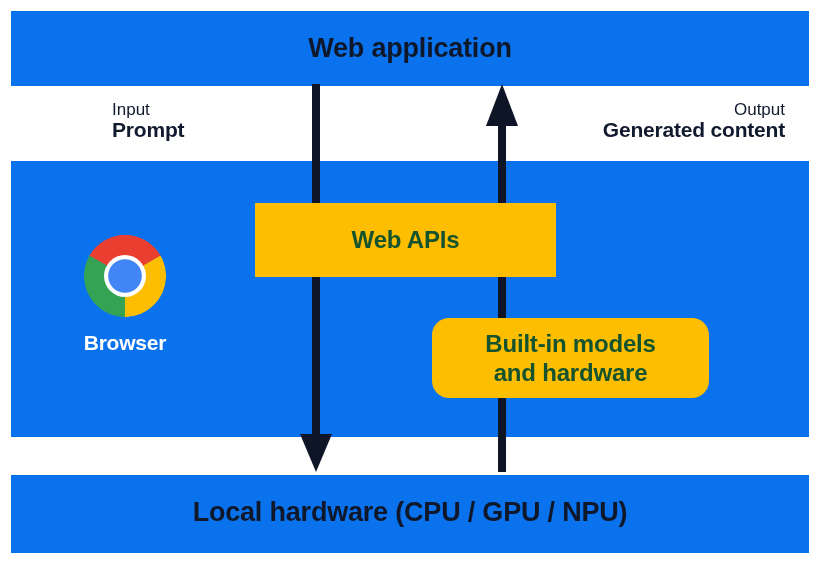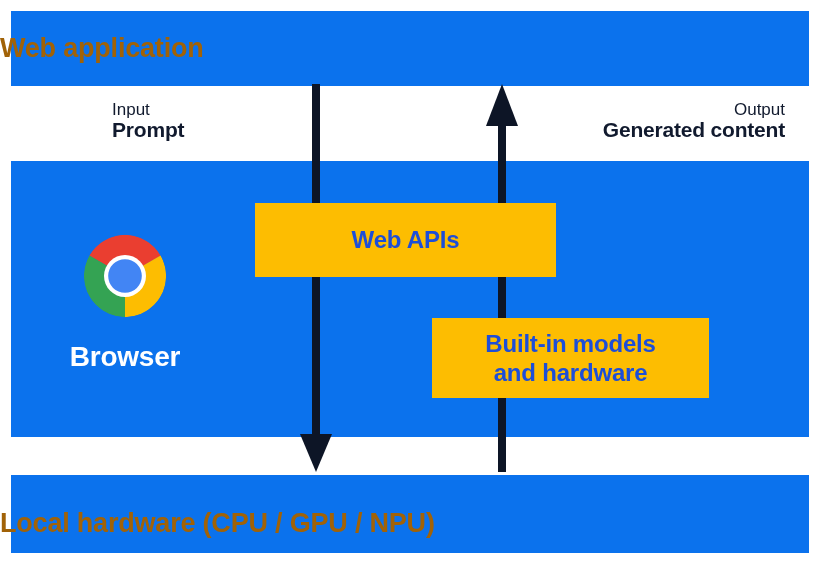--- a/index.html
+++ b/index.html
@@ -42,28 +42,29 @@
     top: 475px;
     width: 798px;
     height: 78px;
   }
 
   
   .band-title {
     position: absolute;
     left: 0;
     width: 100%;
-    color: #a16207;
+    text-align: center;
+    color: #0f172a;
     font-weight: bold;
     font-size: 27px;
     letter-spacing: -0.2px;
     white-space: nowrap;
   }
   #web-application-title { top: 33px; }
-  #local-hardware-title  { top: 508px; }
+  #local-hardware-title  { top: 497px; }
 
   
   .flow-label {
     position: absolute;
     color: #111a2e;
     line-height: 1.08;
     white-space: nowrap;
   }
   .flow-label .flow-kind {
     display: block;
@@ -92,21 +93,21 @@
     position: absolute;
     overflow: visible;
   }
   #arrow-input  { left: 296px; top: 84px;  width: 40px; height: 388px; }
   #arrow-output { left: 482px; top: 84px;  width: 40px; height: 388px; }
 
   
   .api-box {
     position: absolute;
     background: #fdbd01;
-    color: #1d4ed8;
+    color: #14532d;
     display: flex;
     align-items: center;
     justify-content: center;
     text-align: center;
     font-weight: bold;
     letter-spacing: -0.2px;
     box-sizing: border-box;
   }
   #box-web-apis {
     left: 255px;
@@ -116,43 +117,44 @@
     font-size: 24px;
   }
   #box-builtin-models {
     left: 432px;
     top: 318px;
     width: 277px;
     height: 80px;
     font-size: 24px;
     line-height: 1.22;
     flex-direction: column;
+    border-radius: 17px;
   }
   #box-builtin-models .line { display: block; }
 
   
   #browser-group {
     position: absolute;
     left: 45px;
     top: 234px;
     width: 160px;
     text-align: center;
   }
   #chrome-logo {
     display: block;
     margin: 0 auto;
     width: 84px;
     height: 84px;
   }
   #browser-label {
     display: block;
-    margin-top: 23px;
+    margin-top: 13px;
     color: #ffffff;
     font-weight: bold;
-    font-size: 28px;
+    font-size: 21px;
     letter-spacing: -0.2px;
   }
 </style>
 </head>
 <body>
 
 <div id="diagram">
 
   <div id="band-top" class="band"></div>
   <div id="web-application-title" class="band-title">Web application</div>

